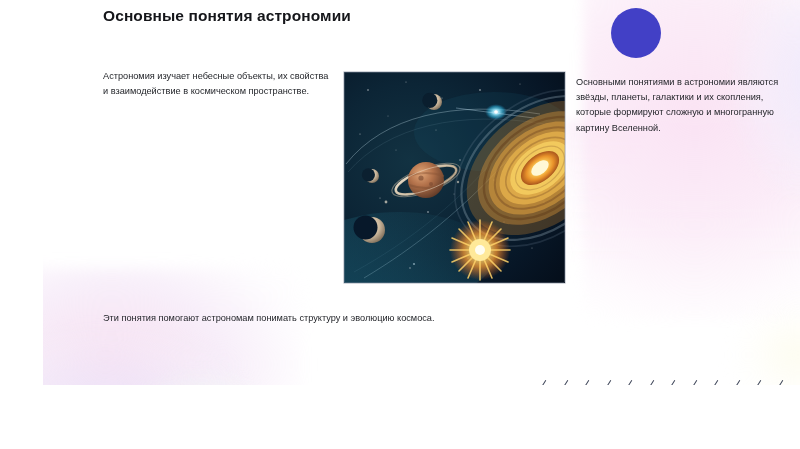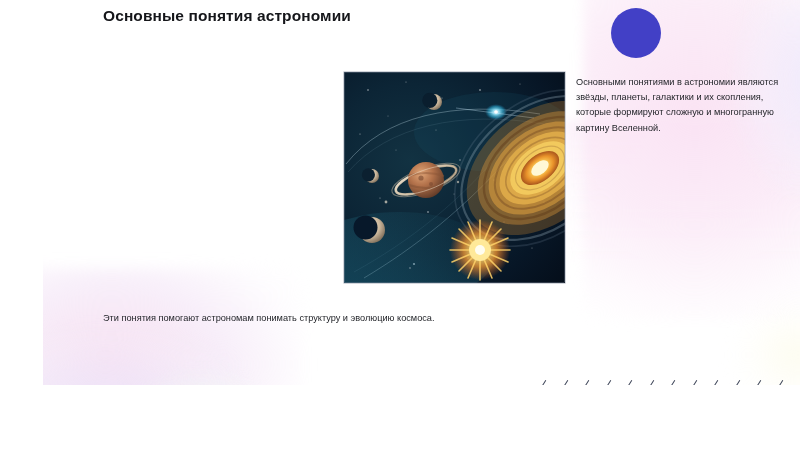--- a/index.html
+++ b/index.html
@@ -208,20 +208,21 @@
     <div class="wash-pink-right"></div>
     <div class="wash-lavender-right"></div>
     <div class="wash-pink-bottomleft"></div>
     <div class="wash-lilac-bottomleft"></div>
     <div class="wash-mint-bottomleft"></div>
     <div class="wash-cream-right"></div>
   </div>
 
   <div class="slide-title">Основные понятия астрономии</div>
 
+  <div class="para para-left">Астрономия изучает небесные объекты, их свойства и взаимодействие в космическом пространстве.</div>
 
   <div class="space-frame">
     <svg class="space-img" viewBox="0 0 221 211" preserveAspectRatio="none">
       <defs>
         <radialGradient id="skyBg" cx="30%" cy="42%" r="95%">
           <stop offset="0%" stop-color="#123242"></stop>
           <stop offset="38%" stop-color="#0c2536"></stop>
           <stop offset="72%" stop-color="#071626"></stop>
           <stop offset="100%" stop-color="#040c17"></stop>
         </radialGradient>

